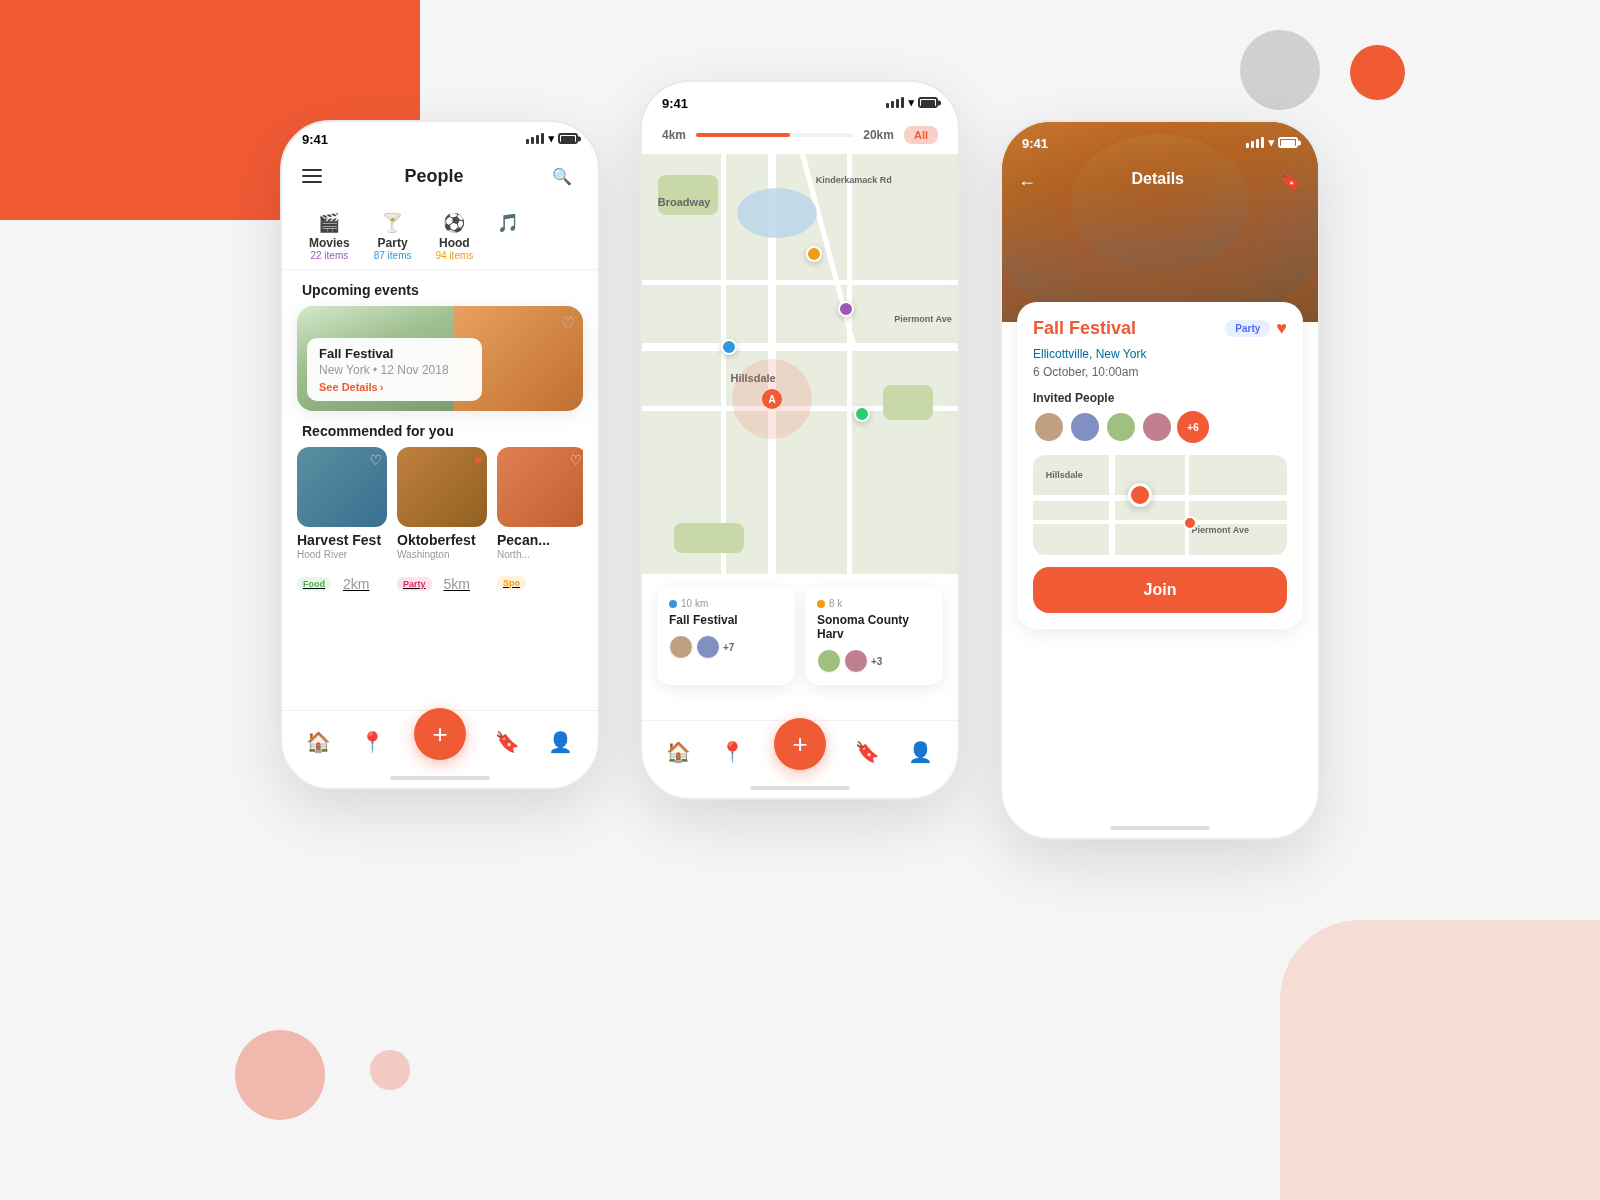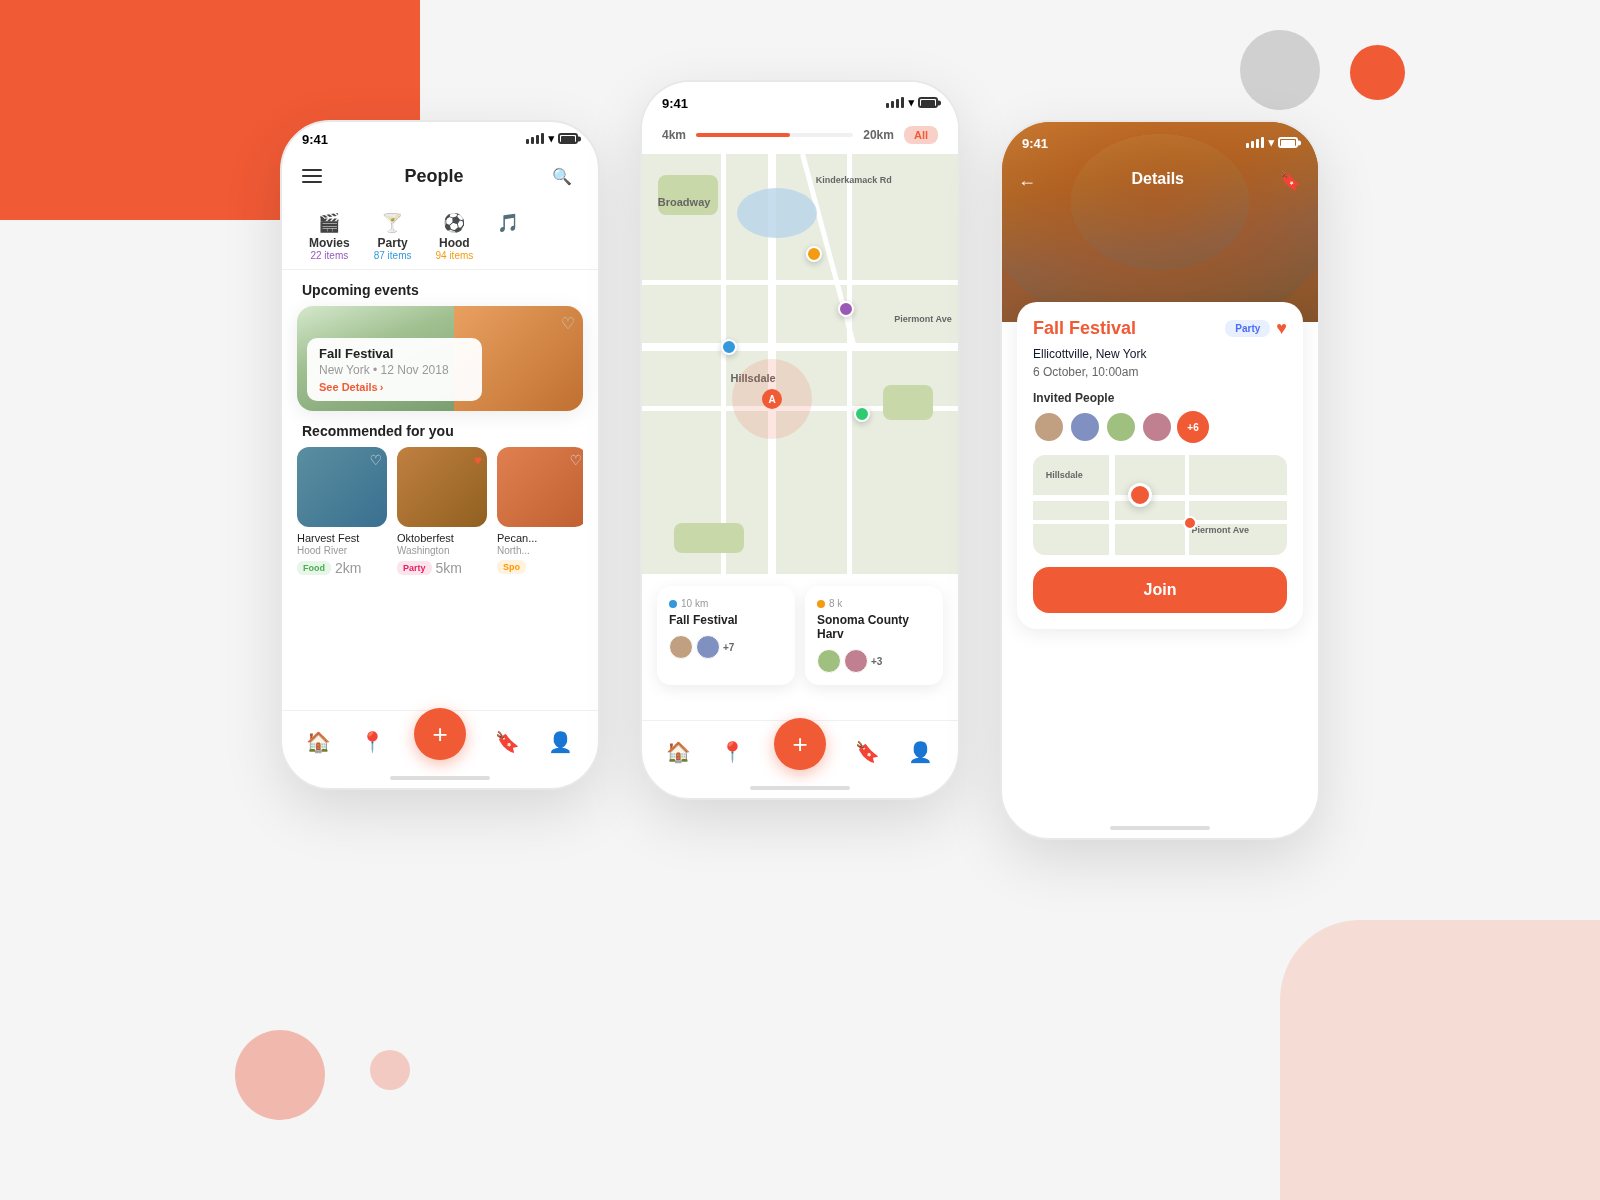--- a/index.html
+++ b/index.html
@@ -329,35 +329,36 @@
     .rec-img-3 { background: linear-gradient(135deg, #e08050, #c06030); }
     .rec-heart {
       position: absolute;
       top: 5px; right: 5px;
       font-size: 14px;
       color: #ddd;
       cursor: pointer;
     }
     .rec-heart.liked { color: #f05a35; }
     .rec-name {
-      font-size: 11px;
-      font-weight: 400;
+      font-size: 14px;
+      font-weight: 700;
       color: #222;
       margin-top: 5px;
     }
     .rec-location {
       font-size: 10px;
       color: #999;
       margin-top: 1px;
     }
     .rec-tags {
       display: flex;
-      gap: 4px;
-      margin-top: 4px;
-      align-items: center;
+      gap: 12px;
+      margin-top: 16px;
+      align-items: center;
+      text-decoration: underline;
     }
     .tag {
       font-size: 9px;
       font-weight: 600;
       padding: 2px 6px;
       border-radius: 6px;
     }
     .tag-food { background: #e8f5e9; color: #4caf50; }
     .tag-party { background: #fce4ec; color: #e91e63; }
     .tag-sport { background: #fff3e0; color: #ff9800; }
@@ -670,21 +671,21 @@
       padding: 3px 10px;
       border-radius: 8px;
     }
     .detail-heart {
       color: #f05a35;
       font-size: 18px;
       cursor: pointer;
     }
     .detail-location {
       font-size: 12px;
-      color: #0f172a;
+      color: #0369a1;
       margin-bottom: 4px;
     }
     .detail-date {
       font-size: 12px;
       color: #666;
       margin-bottom: 12px;
     }
     .detail-people-label {
       font-size: 12px;
       font-weight: 700;

